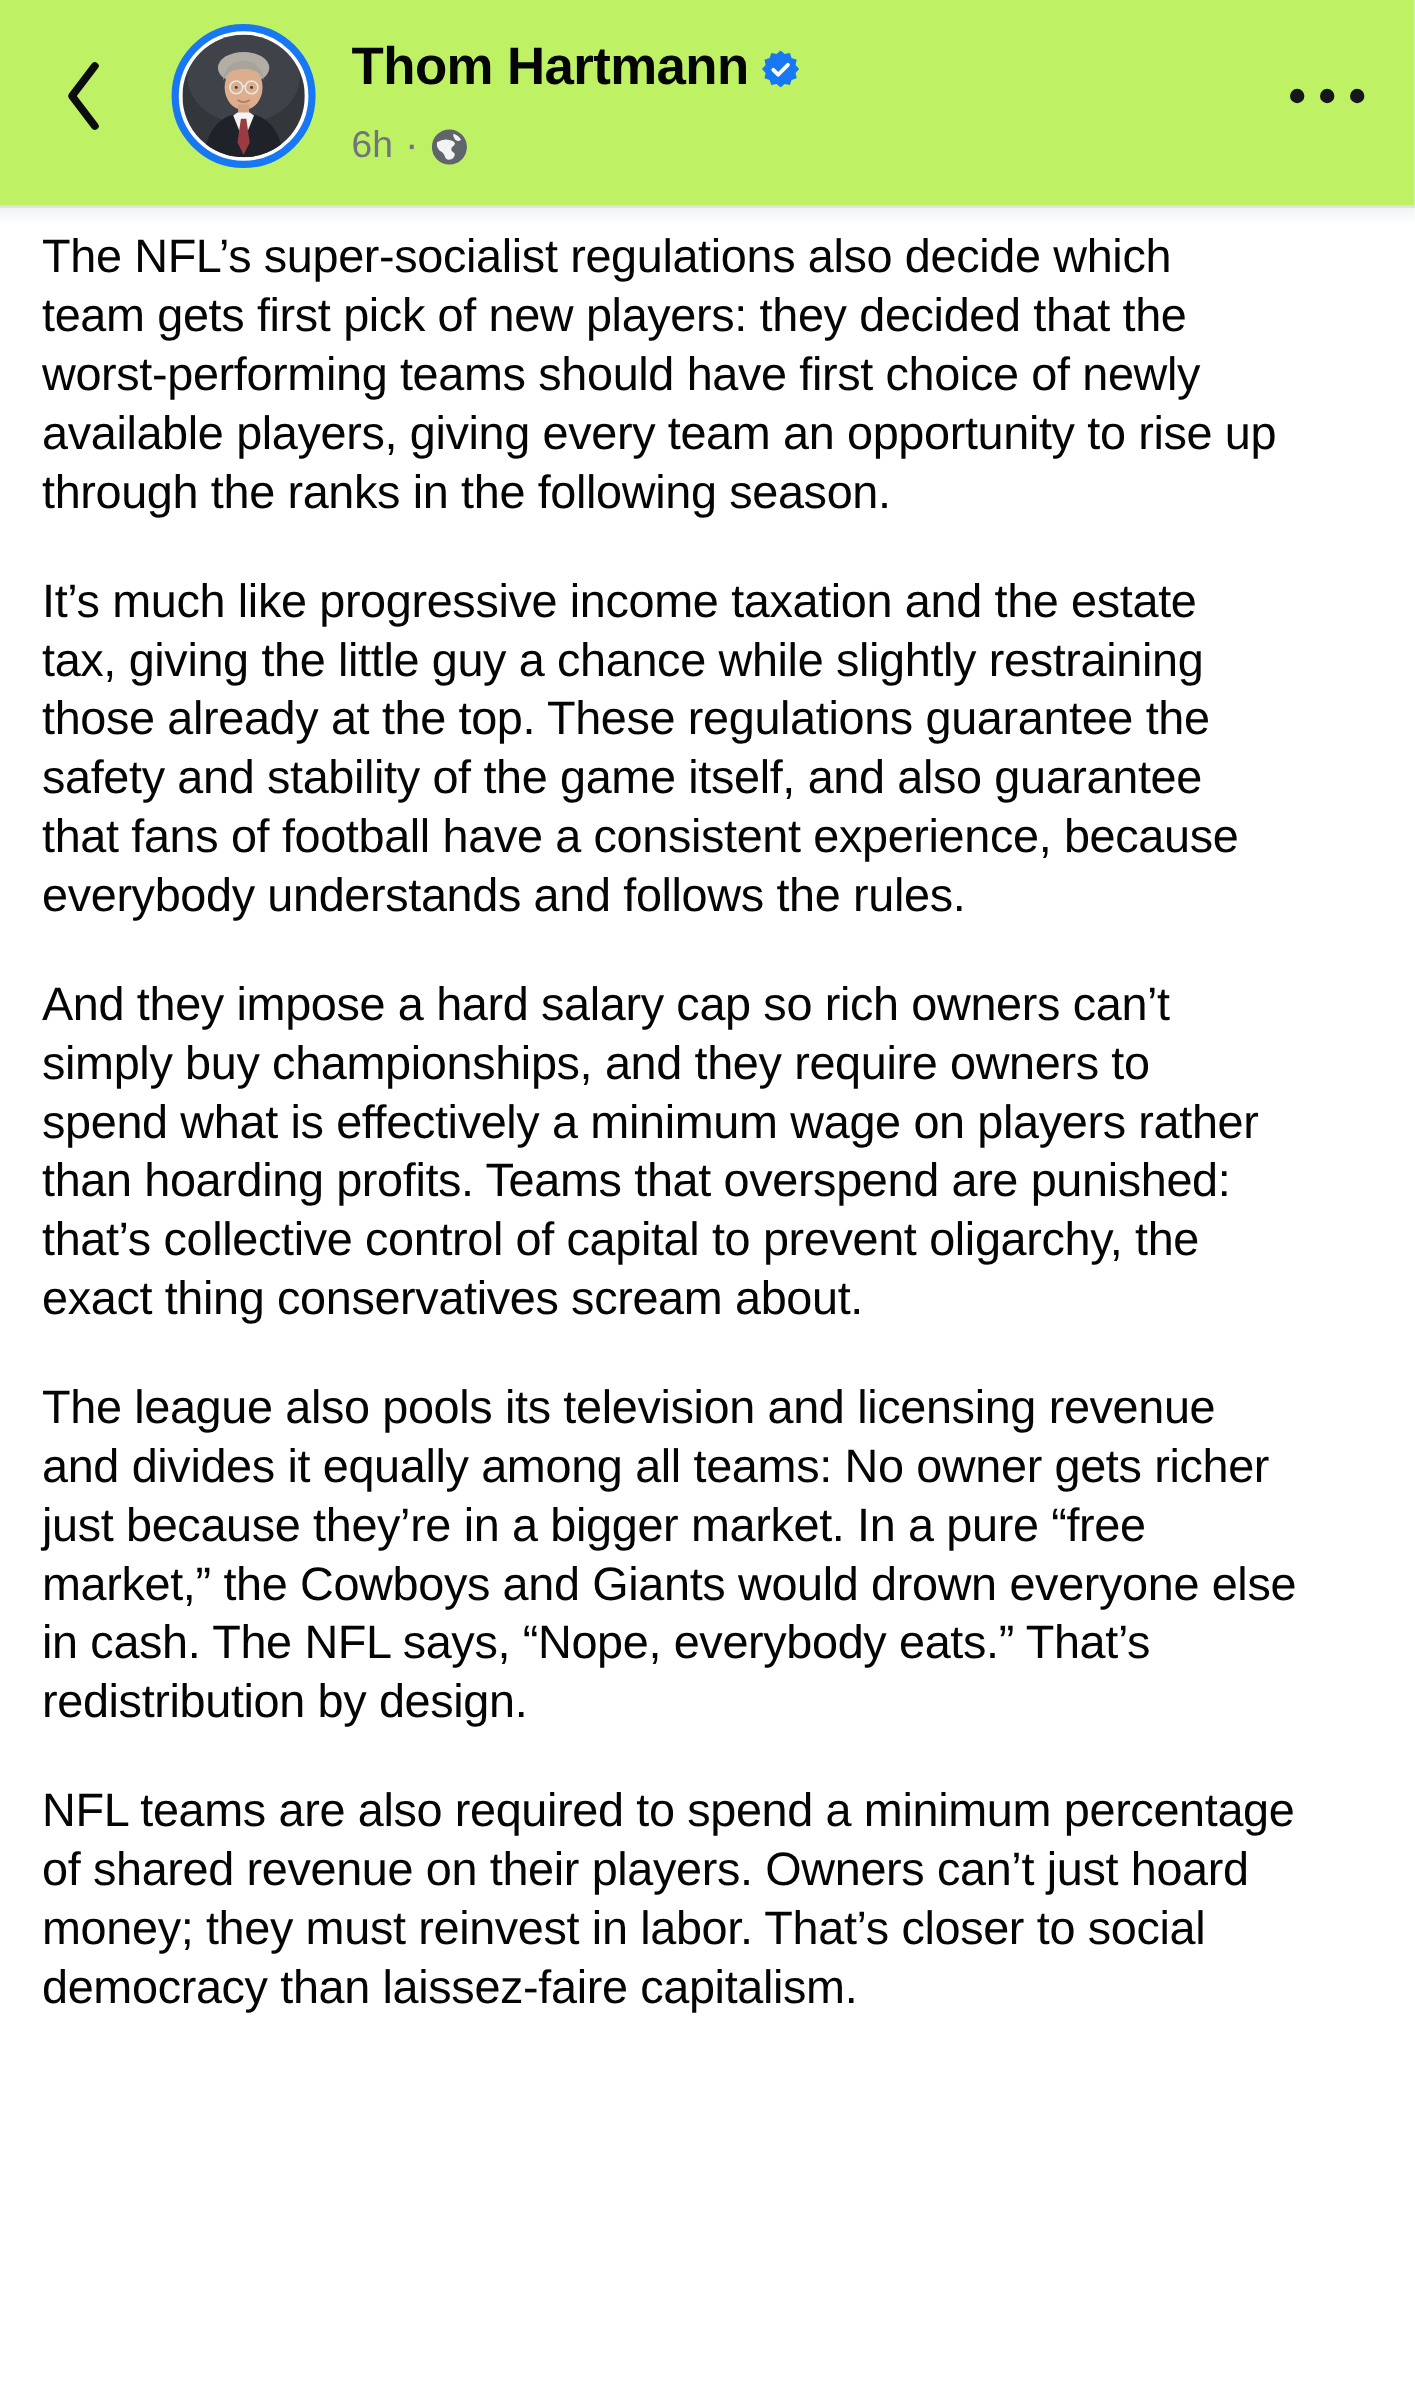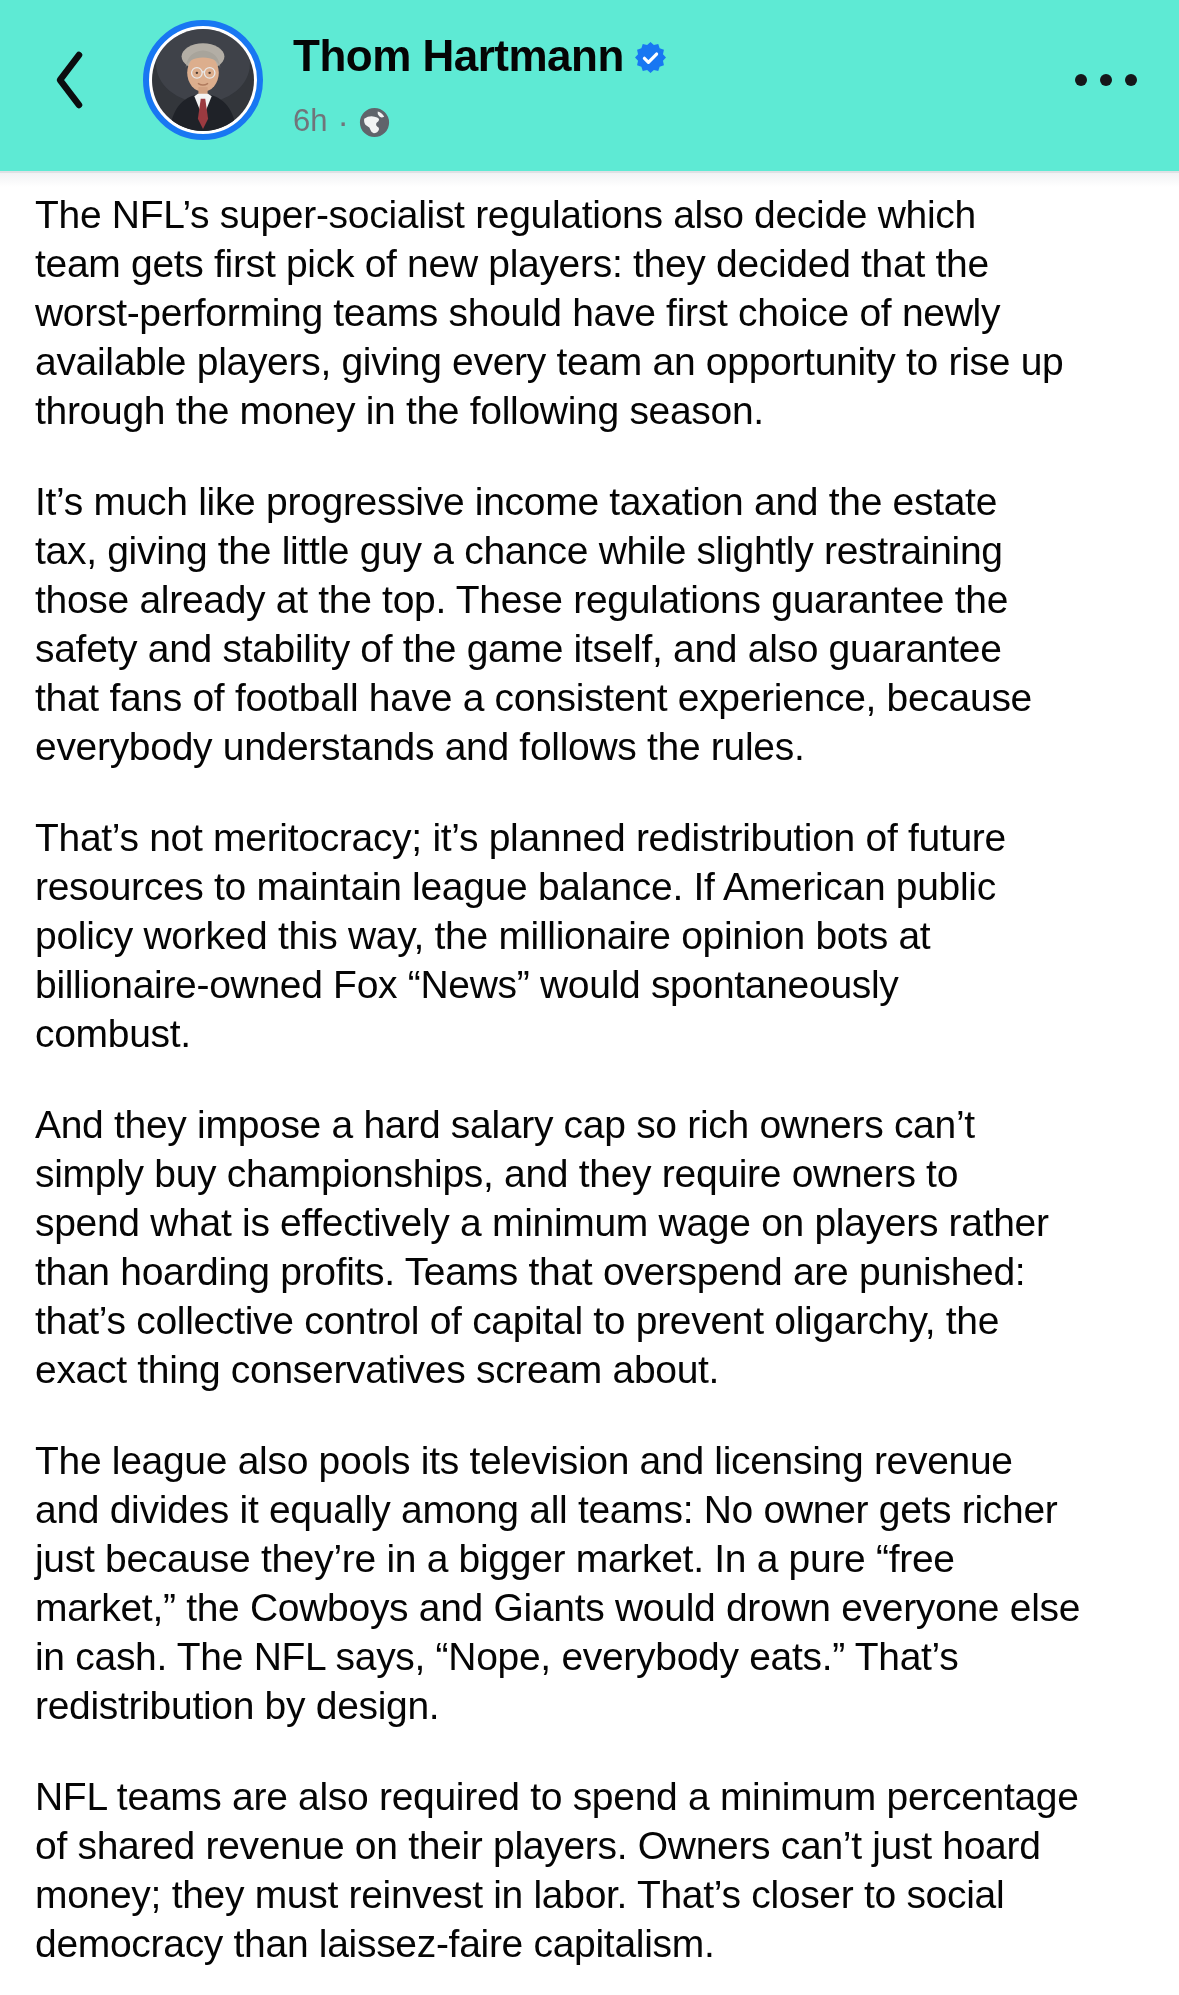--- a/index.html
+++ b/index.html
@@ -9,21 +9,21 @@
     overflow: hidden;
     font-family: "Liberation Sans", "DejaVu Sans", sans-serif;
     color: #050505;
     position: relative;
   }
 
   
   .header {
     position: relative;
     height: 173px;
-    background: #5eead4;
+    background: #bef264;
     border-bottom: 2px solid #DFE1E5;
   }
   .back-btn {
     position: absolute;
     left: 38px; top: 38px;
     width: 62px; height: 84px;
     background: transparent;
     border: none;
     display: flex; align-items: center; justify-content: center;
     cursor: pointer;
@@ -164,32 +164,27 @@
   </button>
 </header>
 
 <div class="scroll-hint"></div>
 
 <main class="post-body">
   <p>The NFL’s super-socialist regulations also decide which
 team gets first pick of new players: they decided that the
 worst-performing teams should have first choice of newly
 available players, giving every team an opportunity to rise up
-through the money in the following season.</p>
+through the ranks in the following season.</p>
   <p>It’s much like progressive income taxation and the estate
 tax, giving the little guy a chance while slightly restraining
 those already at the top. These regulations guarantee the
 safety and stability of the game itself, and also guarantee
 that fans of football have a consistent experience, because
 everybody understands and follows the rules.</p>
-  <p>That’s not meritocracy; it’s planned redistribution of future
-resources to maintain league balance. If American public
-policy worked this way, the millionaire opinion bots at
-billionaire-owned Fox “News” would spontaneously
-combust.</p>
   <p>And they impose a hard salary cap so rich owners can’t
 simply buy championships, and they require owners to
 spend what is effectively a minimum wage on players rather
 than hoarding profits. Teams that overspend are punished:
 that’s collective control of capital to prevent oligarchy, the
 exact thing conservatives scream about.</p>
   <p>The league also pools its television and licensing revenue
 and divides it equally among all teams: No owner gets richer
 just because they’re in a bigger market. In a pure “free
 market,” the Cowboys and Giants would drown everyone else

